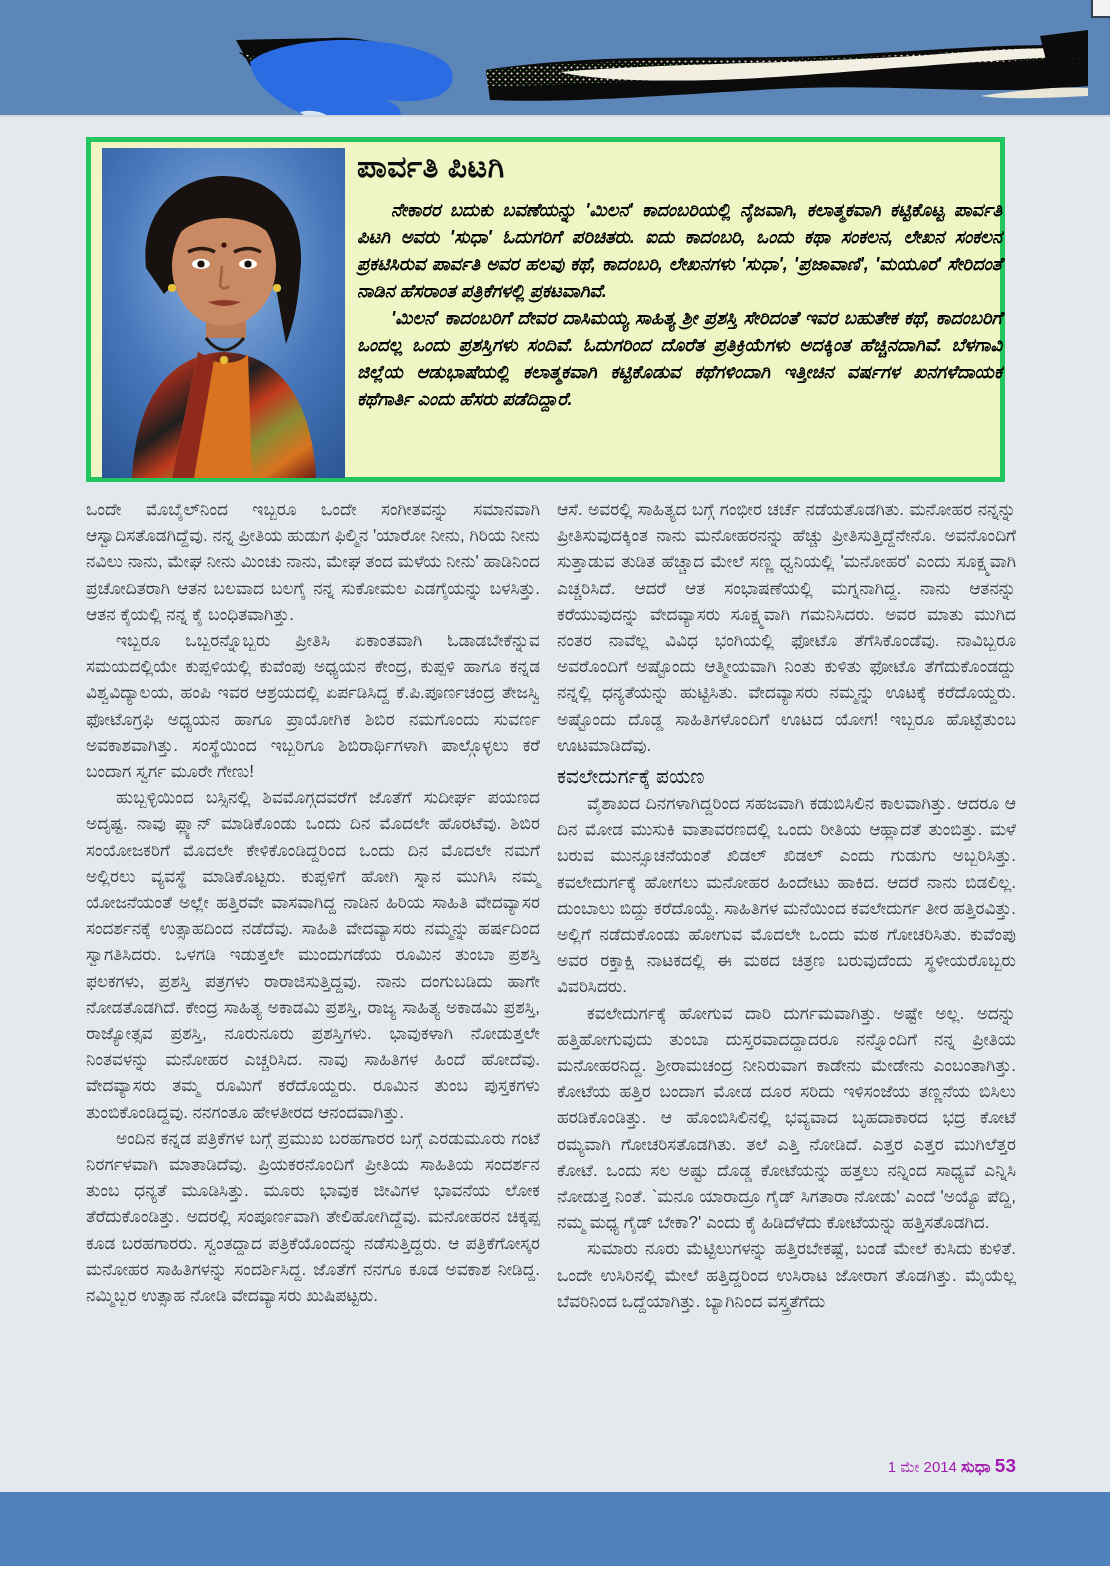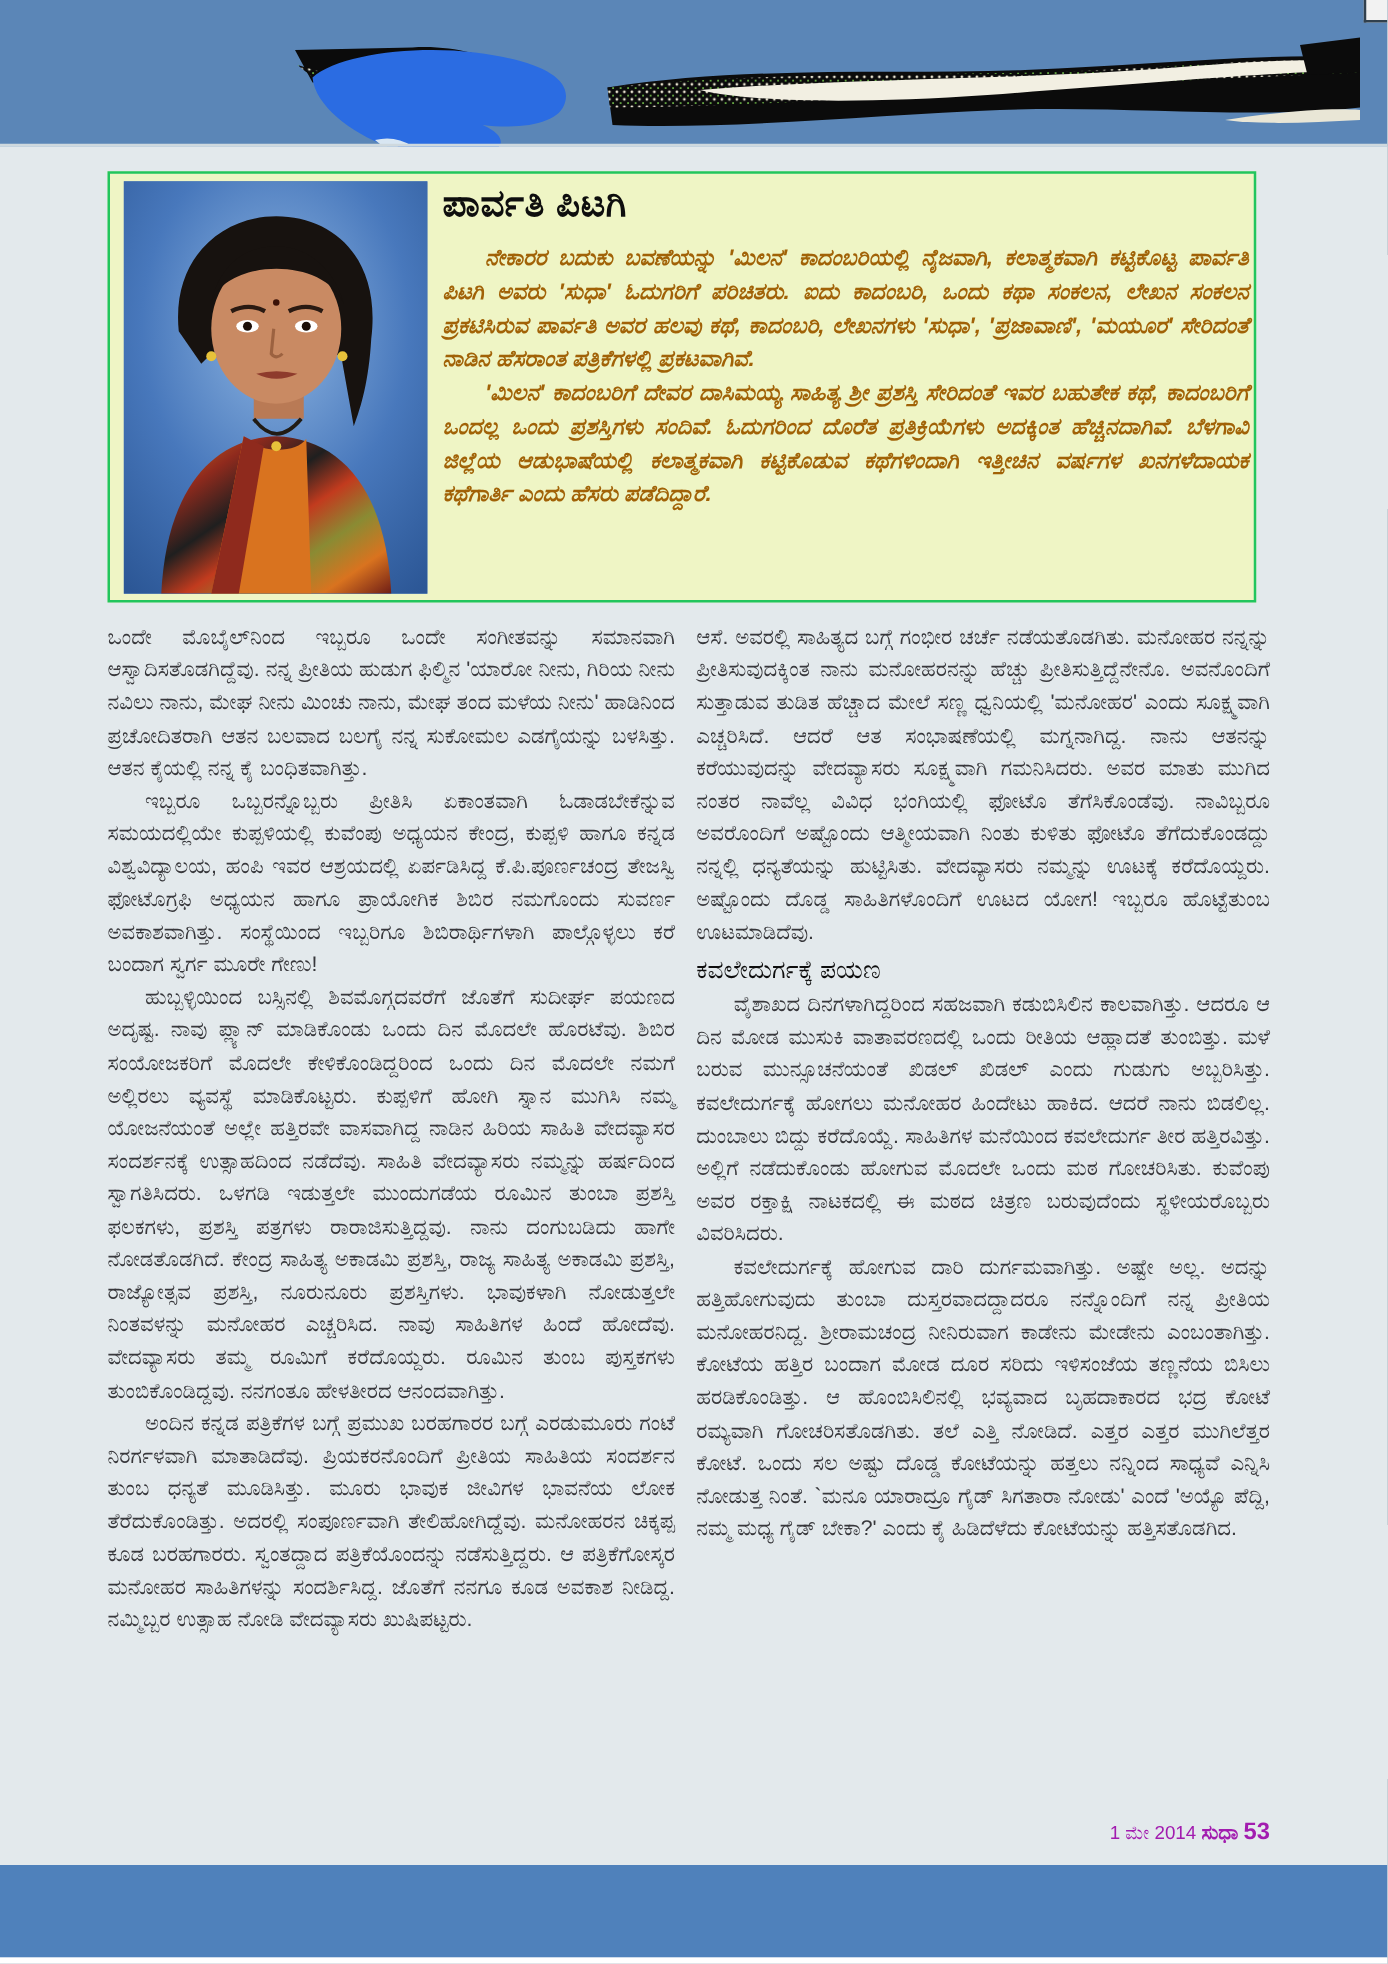--- a/index.html
+++ b/index.html
@@ -9,25 +9,25 @@
   
   .top-band{position:absolute;left:0;top:0;width:1110px;height:117px;background:#5b86b7;}
   .top-band::after{content:"";position:absolute;left:0;bottom:0;width:100%;height:2px;background:#cfd9de;}
   .corner-box{position:absolute;right:0;top:0;width:17px;height:16px;background:#f2f2f2;border-left:2px solid #31404e;border-bottom:2px solid #31404e;}
 
   
   .bottom-band{position:absolute;left:0;top:1492px;width:1110px;height:74px;background:#4f81bb;}
   .bottom-white{position:absolute;left:0;top:1566px;width:1110px;height:5px;background:#ffffff;}
 
   
-  .profile-box{position:absolute;left:86px;top:137px;width:919px;height:345px;background:#eff5c5;border:2px solid #22c55e;box-sizing:border-box;}
+  .profile-box{position:absolute;left:86px;top:137px;width:919px;height:345px;background:#eff5c5;border:5px solid #22c55e;box-sizing:border-box;}
   .photo{position:absolute;left:11px;top:6px;width:243px;height:330px;background:#3b6cb4;overflow:hidden;}
   .profile-text{position:absolute;left:266px;top:8px;width:645px;color:#141414;}
   .profile-title{margin:0 0 12px 0;font-size:30px;font-weight:bold;color:#0e0e0e;letter-spacing:.5px;}
-  .profile-text p{margin:0;font-size:18px;font-weight:bold;font-style:italic;line-height:27px;text-align:justify;text-indent:34px;color:#a16207;}
+  .profile-text p{margin:0;font-size:18px;font-weight:bold;font-style:italic;line-height:27px;text-align:justify;text-indent:34px;color:#000000;}
 
   
   .col{position:absolute;top:497px;font-size:17px;line-height:26.2px;color:#37373b;text-align:justify;}
   .col-left{left:86px;width:454px;}
   .col-right{left:557px;width:459px;}
   .col p{margin:0;text-indent:30px;}
   .col p.noindent{text-indent:0;}
   .col h2{margin:4px 0 2px 0;font-size:20px;line-height:26px;color:#0d0d0d;font-weight:normal;text-indent:0;}
 
   
@@ -127,20 +127,21 @@
     <p>ಇಬ್ಬರೂ ಒಬ್ಬರನ್ನೊಬ್ಬರು ಪ್ರೀತಿಸಿ ಏಕಾಂತವಾಗಿ ಓಡಾಡಬೇಕೆನ್ನುವ ಸಮಯದಲ್ಲಿಯೇ ಕುಪ್ಪಳಿಯಲ್ಲಿ ಕುವೆಂಪು ಅಧ್ಯಯನ ಕೇಂದ್ರ, ಕುಪ್ಪಳಿ ಹಾಗೂ ಕನ್ನಡ ವಿಶ್ವವಿದ್ಯಾಲಯ, ಹಂಪಿ ಇವರ ಆಶ್ರಯದಲ್ಲಿ ಏರ್ಪಡಿಸಿದ್ದ ಕೆ.ಪಿ.ಪೂರ್ಣಚಂದ್ರ ತೇಜಸ್ವಿ ಫೋಟೊಗ್ರಫಿ ಅಧ್ಯಯನ ಹಾಗೂ ಪ್ರಾಯೋಗಿಕ ಶಿಬಿರ ನಮಗೊಂದು ಸುವರ್ಣ ಅವಕಾಶವಾಗಿತ್ತು. ಸಂಸ್ಥೆಯಿಂದ ಇಬ್ಬರಿಗೂ ಶಿಬಿರಾರ್ಥಿಗಳಾಗಿ ಪಾಲ್ಗೊಳ್ಳಲು ಕರೆ ಬಂದಾಗ ಸ್ವರ್ಗ ಮೂರೇ ಗೇಣು!</p>
     <p>ಹುಬ್ಬಳ್ಳಿಯಿಂದ ಬಸ್ಸಿನಲ್ಲಿ ಶಿವಮೊಗ್ಗದವರೆಗೆ ಜೊತೆಗೆ ಸುದೀರ್ಘ ಪಯಣದ ಅದೃಷ್ಟ. ನಾವು ಪ್ಲ್ಯಾನ್ ಮಾಡಿಕೊಂಡು ಒಂದು ದಿನ ಮೊದಲೇ ಹೊರಟೆವು. ಶಿಬಿರ ಸಂಯೋಜಕರಿಗೆ ಮೊದಲೇ ಕೇಳಿಕೊಂಡಿದ್ದರಿಂದ ಒಂದು ದಿನ ಮೊದಲೇ ನಮಗೆ ಅಲ್ಲಿರಲು ವ್ಯವಸ್ಥೆ ಮಾಡಿಕೊಟ್ಟರು. ಕುಪ್ಪಳಿಗೆ ಹೋಗಿ ಸ್ನಾನ ಮುಗಿಸಿ ನಮ್ಮ ಯೋಜನೆಯಂತೆ ಅಲ್ಲೇ ಹತ್ತಿರವೇ ವಾಸವಾಗಿದ್ದ ನಾಡಿನ ಹಿರಿಯ ಸಾಹಿತಿ ವೇದವ್ಯಾಸರ ಸಂದರ್ಶನಕ್ಕೆ ಉತ್ಸಾಹದಿಂದ ನಡೆದೆವು. ಸಾಹಿತಿ ವೇದವ್ಯಾಸರು ನಮ್ಮನ್ನು ಹರ್ಷದಿಂದ ಸ್ವಾಗತಿಸಿದರು. ಒಳಗಡಿ ಇಡುತ್ತಲೇ ಮುಂದುಗಡೆಯ ರೂಮಿನ ತುಂಬಾ ಪ್ರಶಸ್ತಿ ಫಲಕಗಳು, ಪ್ರಶಸ್ತಿ ಪತ್ರಗಳು ರಾರಾಜಿಸುತ್ತಿದ್ದವು. ನಾನು ದಂಗುಬಡಿದು ಹಾಗೇ ನೋಡತೊಡಗಿದೆ. ಕೇಂದ್ರ ಸಾಹಿತ್ಯ ಅಕಾಡಮಿ ಪ್ರಶಸ್ತಿ, ರಾಜ್ಯ ಸಾಹಿತ್ಯ ಅಕಾಡಮಿ ಪ್ರಶಸ್ತಿ, ರಾಜ್ಯೋತ್ಸವ ಪ್ರಶಸ್ತಿ, ನೂರುನೂರು ಪ್ರಶಸ್ತಿಗಳು. ಭಾವುಕಳಾಗಿ ನೋಡುತ್ತಲೇ ನಿಂತವಳನ್ನು ಮನೋಹರ ಎಚ್ಚರಿಸಿದ. ನಾವು ಸಾಹಿತಿಗಳ ಹಿಂದೆ ಹೋದೆವು. ವೇದವ್ಯಾಸರು ತಮ್ಮ ರೂಮಿಗೆ ಕರೆದೊಯ್ದರು. ರೂಮಿನ ತುಂಬ ಪುಸ್ತಕಗಳು ತುಂಬಿಕೊಂಡಿದ್ದವು. ನನಗಂತೂ ಹೇಳತೀರದ ಆನಂದವಾಗಿತ್ತು.</p>
     <p>ಅಂದಿನ ಕನ್ನಡ ಪತ್ರಿಕೆಗಳ ಬಗ್ಗೆ ಪ್ರಮುಖ ಬರಹಗಾರರ ಬಗ್ಗೆ ಎರಡುಮೂರು ಗಂಟೆ ನಿರರ್ಗಳವಾಗಿ ಮಾತಾಡಿದೆವು. ಪ್ರಿಯಕರನೊಂದಿಗೆ ಪ್ರೀತಿಯ ಸಾಹಿತಿಯ ಸಂದರ್ಶನ ತುಂಬ ಧನ್ಯತೆ ಮೂಡಿಸಿತ್ತು. ಮೂರು ಭಾವುಕ ಜೀವಿಗಳ ಭಾವನೆಯ ಲೋಕ ತೆರೆದುಕೊಂಡಿತ್ತು. ಅದರಲ್ಲಿ ಸಂಪೂರ್ಣವಾಗಿ ತೇಲಿಹೋಗಿದ್ದೆವು. ಮನೋಹರನ ಚಿಕ್ಕಪ್ಪ ಕೂಡ ಬರಹಗಾರರು. ಸ್ವಂತದ್ದಾದ ಪತ್ರಿಕೆಯೊಂದನ್ನು ನಡೆಸುತ್ತಿದ್ದರು. ಆ ಪತ್ರಿಕೆಗೋಸ್ಕರ ಮನೋಹರ ಸಾಹಿತಿಗಳನ್ನು ಸಂದರ್ಶಿಸಿದ್ದ. ಜೊತೆಗೆ ನನಗೂ ಕೂಡ ಅವಕಾಶ ನೀಡಿದ್ದ. ನಮ್ಮಿಬ್ಬರ ಉತ್ಸಾಹ ನೋಡಿ ವೇದವ್ಯಾಸರು ಖುಷಿಪಟ್ಟರು.</p>
   </div>
 
   <div class="col col-right">
     <p class="noindent">ಆಸೆ. ಅವರಲ್ಲಿ ಸಾಹಿತ್ಯದ ಬಗ್ಗೆ ಗಂಭೀರ ಚರ್ಚೆ ನಡೆಯತೊಡಗಿತು. ಮನೋಹರ ನನ್ನನ್ನು ಪ್ರೀತಿಸುವುದಕ್ಕಿಂತ ನಾನು ಮನೋಹರನನ್ನು ಹೆಚ್ಚು ಪ್ರೀತಿಸುತ್ತಿದ್ದೆನೇನೊ. ಅವನೊಂದಿಗೆ ಸುತ್ತಾಡುವ ತುಡಿತ ಹೆಚ್ಚಾದ ಮೇಲೆ ಸಣ್ಣ ಧ್ವನಿಯಲ್ಲಿ 'ಮನೋಹರ' ಎಂದು ಸೂಕ್ಷ್ಮವಾಗಿ ಎಚ್ಚರಿಸಿದೆ. ಆದರೆ ಆತ ಸಂಭಾಷಣೆಯಲ್ಲಿ ಮಗ್ನನಾಗಿದ್ದ. ನಾನು ಆತನನ್ನು ಕರೆಯುವುದನ್ನು ವೇದವ್ಯಾಸರು ಸೂಕ್ಷ್ಮವಾಗಿ ಗಮನಿಸಿದರು. ಅವರ ಮಾತು ಮುಗಿದ ನಂತರ ನಾವೆಲ್ಲ ವಿವಿಧ ಭಂಗಿಯಲ್ಲಿ ಫೋಟೊ ತೆಗೆಸಿಕೊಂಡೆವು. ನಾವಿಬ್ಬರೂ ಅವರೊಂದಿಗೆ ಅಷ್ಟೊಂದು ಆತ್ಮೀಯವಾಗಿ ನಿಂತು ಕುಳಿತು ಫೋಟೊ ತೆಗೆದುಕೊಂಡದ್ದು ನನ್ನಲ್ಲಿ ಧನ್ಯತೆಯನ್ನು ಹುಟ್ಟಿಸಿತು. ವೇದವ್ಯಾಸರು ನಮ್ಮನ್ನು ಊಟಕ್ಕೆ ಕರೆದೊಯ್ದರು. ಅಷ್ಟೊಂದು ದೊಡ್ಡ ಸಾಹಿತಿಗಳೊಂದಿಗೆ ಊಟದ ಯೋಗ! ಇಬ್ಬರೂ ಹೊಟ್ಟೆತುಂಬ ಊಟಮಾಡಿದೆವು.</p>
     <h2>ಕವಲೇದುರ್ಗಕ್ಕೆ ಪಯಣ</h2>
     <p>ವೈಶಾಖದ ದಿನಗಳಾಗಿದ್ದರಿಂದ ಸಹಜವಾಗಿ ಕಡುಬಿಸಿಲಿನ ಕಾಲವಾಗಿತ್ತು. ಆದರೂ ಆ ದಿನ ಮೋಡ ಮುಸುಕಿ ವಾತಾವರಣದಲ್ಲಿ ಒಂದು ರೀತಿಯ ಆಹ್ಲಾದತೆ ತುಂಬಿತ್ತು. ಮಳೆ ಬರುವ ಮುನ್ಸೂಚನೆಯಂತೆ ಖಿಡಲ್ ಖಿಡಲ್ ಎಂದು ಗುಡುಗು ಅಬ್ಬರಿಸಿತ್ತು. ಕವಲೇದುರ್ಗಕ್ಕೆ ಹೋಗಲು ಮನೋಹರ ಹಿಂದೇಟು ಹಾಕಿದ. ಆದರೆ ನಾನು ಬಿಡಲಿಲ್ಲ. ದುಂಬಾಲು ಬಿದ್ದು ಕರೆದೊಯ್ದೆ. ಸಾಹಿತಿಗಳ ಮನೆಯಿಂದ ಕವಲೇದುರ್ಗ ತೀರ ಹತ್ತಿರವಿತ್ತು. ಅಲ್ಲಿಗೆ ನಡೆದುಕೊಂಡು ಹೋಗುವ ಮೊದಲೇ ಒಂದು ಮಠ ಗೋಚರಿಸಿತು. ಕುವೆಂಪು ಅವರ ರಕ್ತಾಕ್ಷಿ ನಾಟಕದಲ್ಲಿ ಈ ಮಠದ ಚಿತ್ರಣ ಬರುವುದೆಂದು ಸ್ಥಳೀಯರೊಬ್ಬರು ವಿವರಿಸಿದರು.</p>
     <p>ಕವಲೇದುರ್ಗಕ್ಕೆ ಹೋಗುವ ದಾರಿ ದುರ್ಗಮವಾಗಿತ್ತು. ಅಷ್ಟೇ ಅಲ್ಲ. ಅದನ್ನು ಹತ್ತಿಹೋಗುವುದು ತುಂಬಾ ದುಸ್ತರವಾದದ್ದಾದರೂ ನನ್ನೊಂದಿಗೆ ನನ್ನ ಪ್ರೀತಿಯ ಮನೋಹರನಿದ್ದ. ಶ್ರೀರಾಮಚಂದ್ರ ನೀನಿರುವಾಗ ಕಾಡೇನು ಮೇಡೇನು ಎಂಬಂತಾಗಿತ್ತು. ಕೋಟೆಯ ಹತ್ತಿರ ಬಂದಾಗ ಮೋಡ ದೂರ ಸರಿದು ಇಳಿಸಂಜೆಯ ತಣ್ಣನೆಯ ಬಿಸಿಲು ಹರಡಿಕೊಂಡಿತ್ತು. ಆ ಹೊಂಬಿಸಿಲಿನಲ್ಲಿ ಭವ್ಯವಾದ ಬೃಹದಾಕಾರದ ಭದ್ರ ಕೋಟೆ ರಮ್ಯವಾಗಿ ಗೋಚರಿಸತೊಡಗಿತು. ತಲೆ ಎತ್ತಿ ನೋಡಿದೆ. ಎತ್ತರ ಎತ್ತರ ಮುಗಿಲೆತ್ತರ ಕೋಟೆ. ಒಂದು ಸಲ ಅಷ್ಟು ದೊಡ್ಡ ಕೋಟೆಯನ್ನು ಹತ್ತಲು ನನ್ನಿಂದ ಸಾಧ್ಯವೆ ಎನ್ನಿಸಿ ನೋಡುತ್ತ ನಿಂತೆ. `ಮನೂ ಯಾರಾದ್ರೂ ಗೈಡ್ ಸಿಗತಾರಾ ನೋಡು' ಎಂದೆ 'ಅಯ್ಯೊ ಪೆದ್ದಿ, ನಮ್ಮ ಮಧ್ಯ ಗೈಡ್ ಬೇಕಾ?' ಎಂದು ಕೈ ಹಿಡಿದೆಳೆದು ಕೋಟೆಯನ್ನು ಹತ್ತಿಸತೊಡಗಿದ.</p>
+    <p>ಸುಮಾರು ನೂರು ಮೆಟ್ಟಿಲುಗಳನ್ನು ಹತ್ತಿರಬೇಕಷ್ಟೆ, ಬಂಡೆ ಮೇಲೆ ಕುಸಿದು ಕುಳಿತೆ. ಒಂದೇ ಉಸಿರಿನಲ್ಲಿ ಮೇಲೆ ಹತ್ತಿದ್ದರಿಂದ ಉಸಿರಾಟ ಜೋರಾಗ ತೊಡಗಿತ್ತು. ಮೈಯೆಲ್ಲ ಬೆವರಿನಿಂದ ಒದ್ದೆಯಾಗಿತ್ತು. ಬ್ಯಾಗಿನಿಂದ ವಸ್ತ್ರತೆಗೆದು</p>
   </div>
 
   <div class="footer">
     <span>1 ಮೇ 2014</span>
     <span class="mag">ಸುಧಾ</span>
     <span class="pageno">53</span>
   </div>
 
   <div class="bottom-band"></div>
   <div class="bottom-white"></div>

